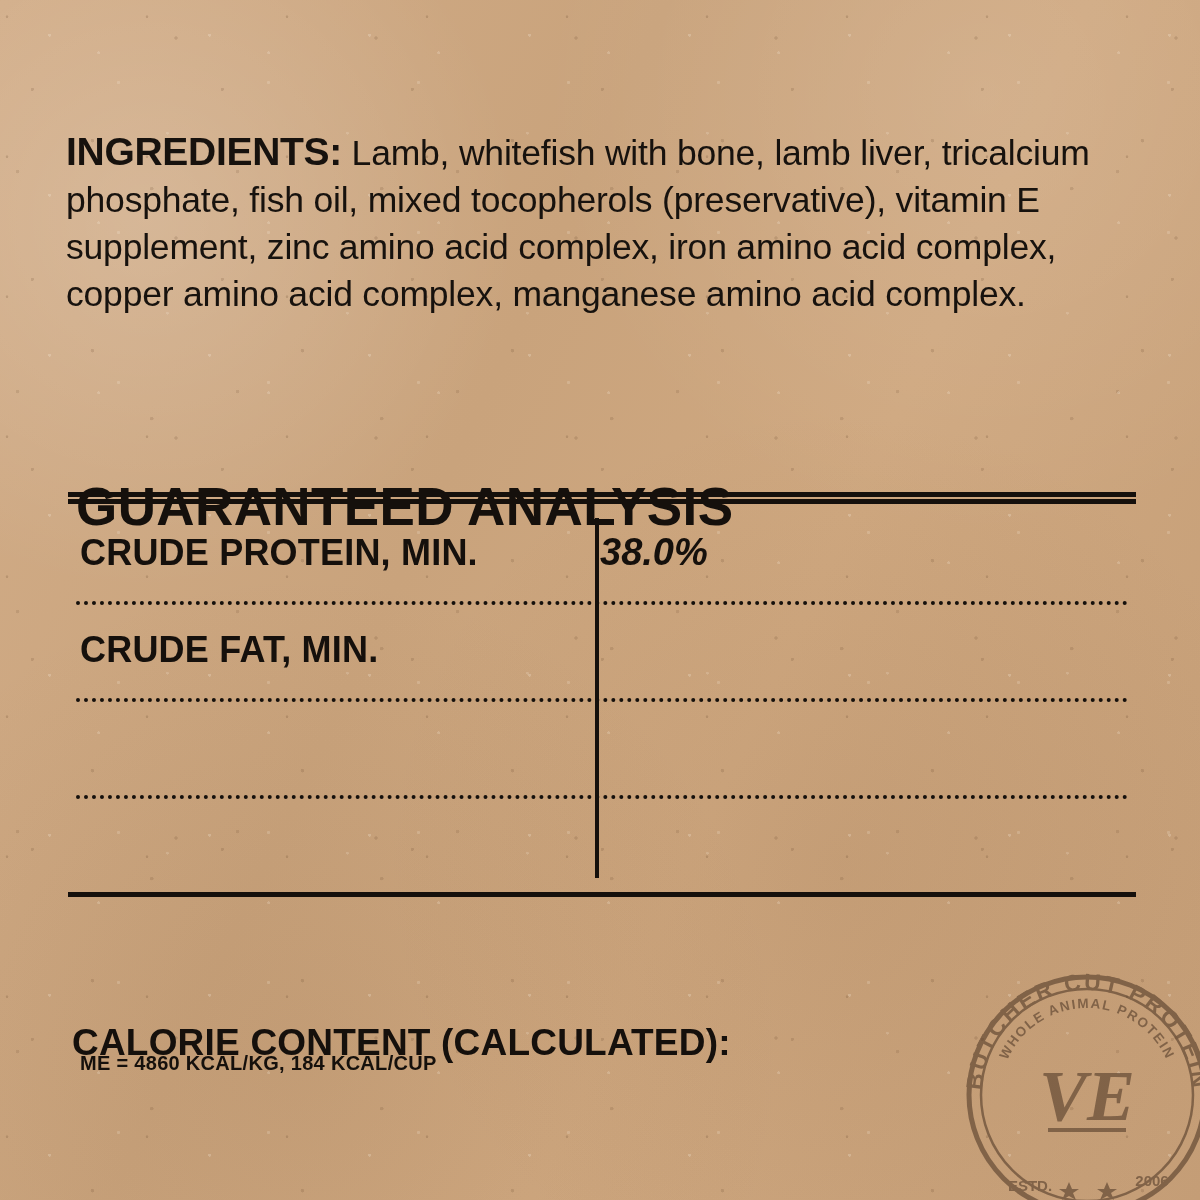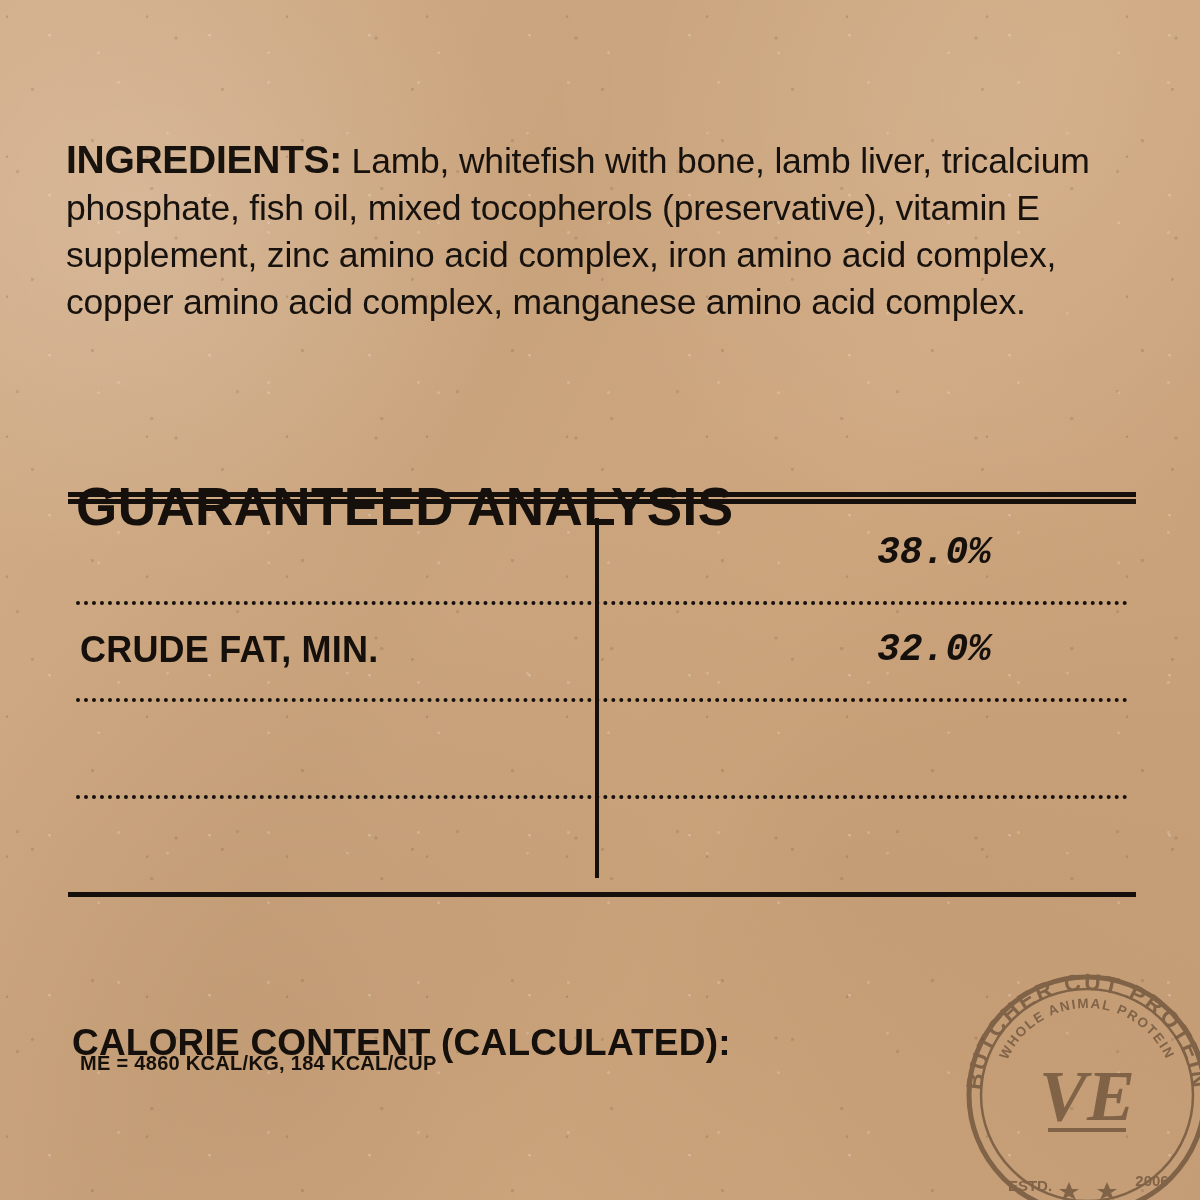--- a/index.html
+++ b/index.html
@@ -47,21 +47,21 @@
       radial-gradient(circle at 93% 74%, rgba(255,250,240,0.30) 0 1.2px, rgba(0,0,0,0) 1.6px),
       radial-gradient(circle at 8% 78%, rgba(90,60,35,0.25) 0 1.5px, rgba(0,0,0,0) 2px);
     background-size: 140px 140px, 190px 190px, 160px 160px, 210px 210px, 170px 170px,
                      230px 230px, 150px 150px, 200px 200px, 180px 180px, 220px 220px;
   }
 
   
   #ingredients {
     position: absolute;
     left: 66px;
-    top: 100px;
+    top: 92px;
     width: 1082px;
     color: #17120e;
     font-size: 35.5px;
     line-height: 47px;
     letter-spacing: -0.2px;
     font-family: "Liberation Sans", sans-serif;
   }
   #ingredients .heading {
     font-weight: bold;
     font-size: 39px;
@@ -115,28 +115,26 @@
   .ga-label {
     flex: 0 0 520px;
     padding-left: 12px;
     font-size: 36px;
     font-weight: bold;
     letter-spacing: 0.2px;
     color: #15100c;
   }
   .ga-value {
     flex: 1;
-    text-align: right;
     padding-right: 145px;
     font-size: 38px;
     font-weight: bold;
     font-style: italic;
-    font-family: Liberation Mono, monospace;
-    color: #15100c;
-    margin-left: 48px;
+    font-family: Liberation Sans, sans-serif;
+    color: #15100c;
   }
   #ga-divider {
     position: absolute;
     left: 527px;
     top: 14px;
     bottom: 14px;
     width: 4px;
     background: #15100c;
   }
 
@@ -182,26 +180,26 @@
   </p>
 
   <h2 id="ga-title">GUARANTEED ANALYSIS</h2>
 
   <div id="ga-table">
     <div class="rule-double"></div>
     <div class="ga-rows">
       <div id="ga-divider"></div>
 
       <div class="ga-row">
+        <div class="ga-label">CRUDE PROTEIN, MIN.</div>
         <div class="ga-value">38.0%</div>
       </div>
 
       <div class="ga-row">
         <div class="ga-label">CRUDE FAT, MIN.</div>
-        <div class="ga-value">32.0%</div>
       </div>
 
       <div class="ga-row">
       </div>
 
       <div class="ga-row">
       </div>
     </div>
     <div class="rule-thick"></div>
   </div>

